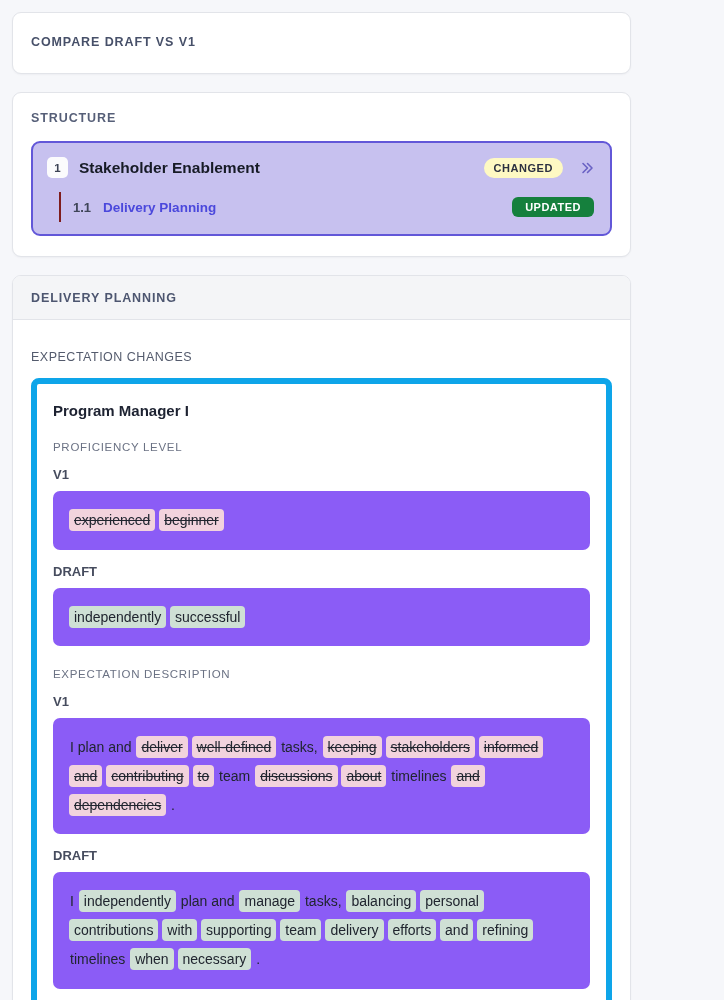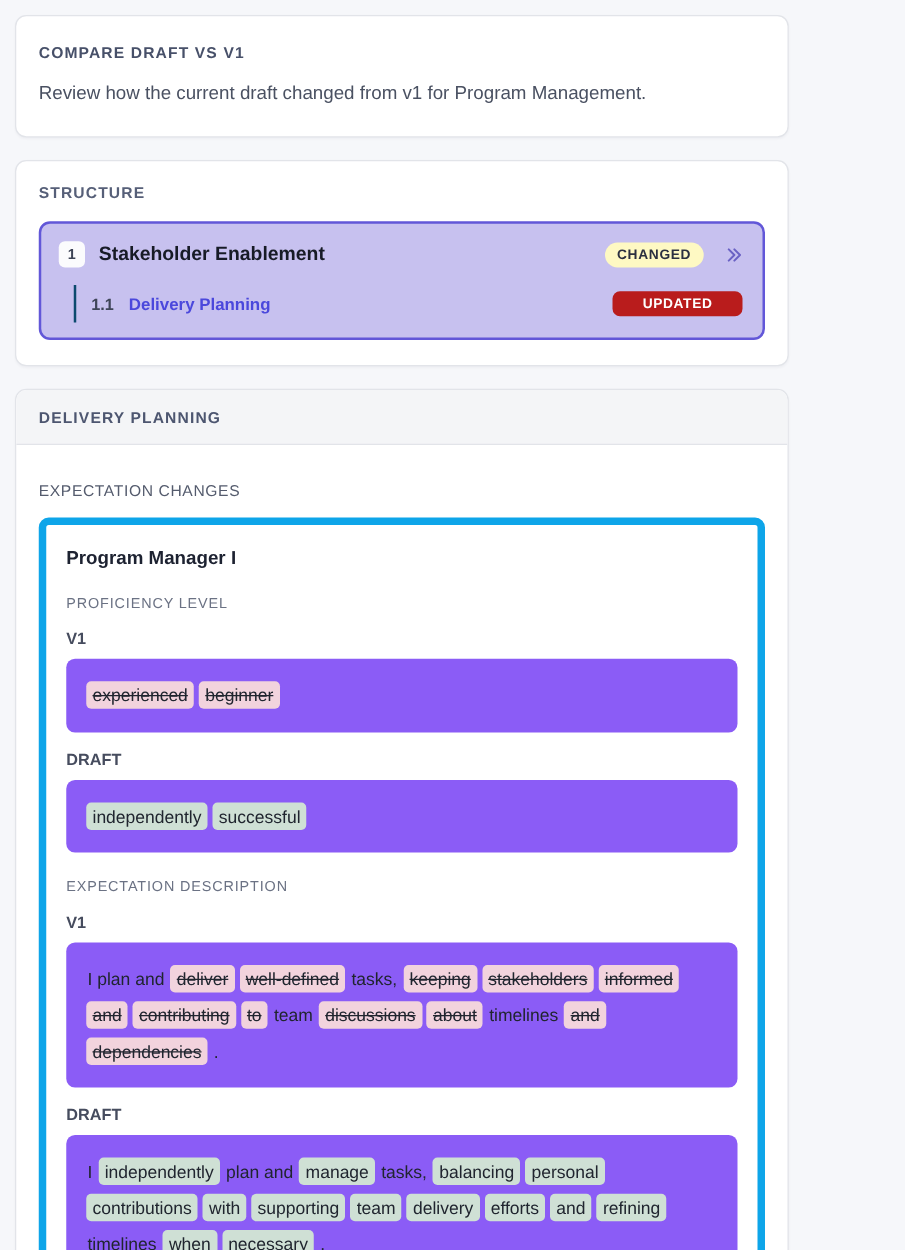--- a/index.html
+++ b/index.html
@@ -99,23 +99,23 @@
     font-weight: bold;
     letter-spacing: 0.55px;
     padding: 4px 10px;
     border-radius: 11px;
     white-space: nowrap;
   }
 
   .pill-changed { background: #fef9c3; color: #2b3040; }
 
   .pill-updated {
-    background: #b91c1c;
+    background: #15803d;
     color: #ffffff;
-    padding: 4px 24px;
+    padding: 4px 13px;
     border-radius: 6px;
     letter-spacing: 0.5px;
   }
 
   .chev-icon {
     display: inline-flex;
     align-items: center;
     justify-content: center;
     width: 18px;
     height: 18px;
@@ -123,21 +123,21 @@
   }
   .chev-icon svg { display: block; }
 
   .sub-row {
     display: flex;
     align-items: center;
     gap: 12px;
     margin-top: 9px;
     margin-left: 16px;
     padding: 5px 6px 5px 12px;
-    border-left: 2px solid #0c4a6e;
+    border-left: 2px solid #7f1d1d;
   }
 
   .sub-num {
     font-size: 13px;
     font-weight: bold;
     color: #3f4558;
   }
 
   .sub-title {
     font-size: 13.5px;
@@ -232,21 +232,20 @@
 
   .tok-same { color: #20252f; }
 </style>
 </head>
 <body>
 
 <div class="page">
 
   <div class="card header-card">
     <div class="eyebrow">COMPARE DRAFT VS V1</div>
-    <div class="header-desc">Review how the current draft changed from v1 for Program Management.</div>
   </div>
 
   <div class="card structure-card">
     <div class="structure-label">STRUCTURE</div>
 
     <div class="group-block">
 
       <div class="group-row">
         <span class="num-badge">1</span>
         <span class="group-title">Stakeholder Enablement</span>

